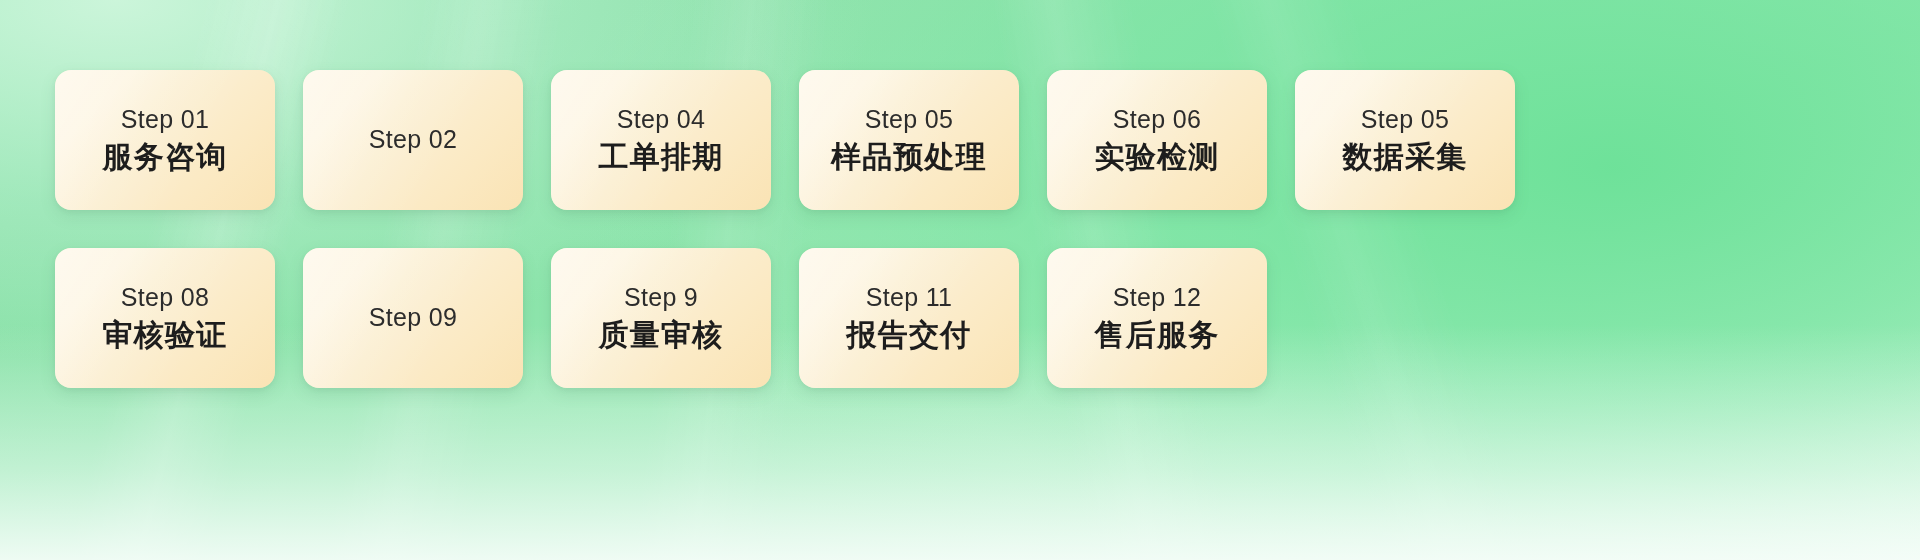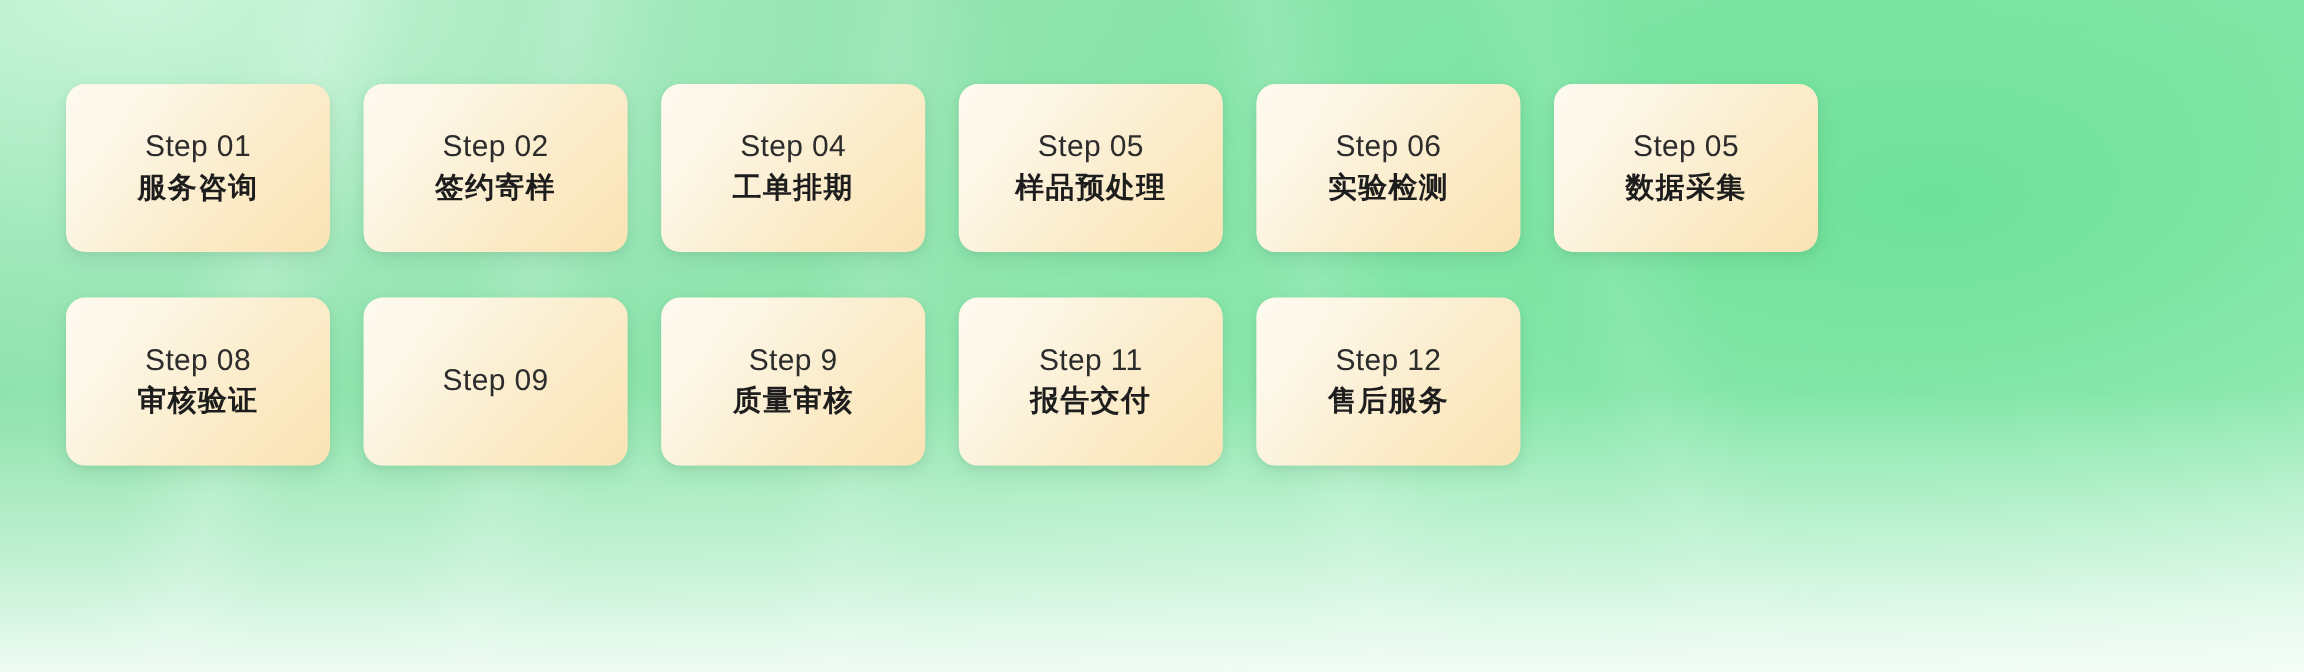--- a/index.html
+++ b/index.html
@@ -122,21 +122,21 @@
     font-size: 25px;
     line-height: 1.1;
     font-weight: 400;
     color: #2c2c2c;
     letter-spacing: 0.3px;
     white-space: nowrap;
   }
   .step-label {
     position: relative;
     z-index: 1;
-    font-size: 24px;
+    font-size: 30px;
     line-height: 1.15;
     font-weight: 700;
     color: #1d1d1d;
     letter-spacing: 1.2px;
     white-space: nowrap;
   }
 </style>
 </head>
 <body>
 
@@ -150,21 +150,20 @@
 
   <div id="steps-grid">
 
     <div class="step-card">
       <div class="step-number">Step 01</div>
       <div class="step-label">服务咨询</div>
     </div>
 
     <div class="step-card">
       <div class="step-number">Step 02</div>
-      <div class="step-label">签约寄样</div>
     </div>
 
 
     <div class="step-card">
       <div class="step-number">Step 04</div>
       <div class="step-label">工单排期</div>
     </div>
 
     <div class="step-card">
       <div class="step-number">Step 05</div>

